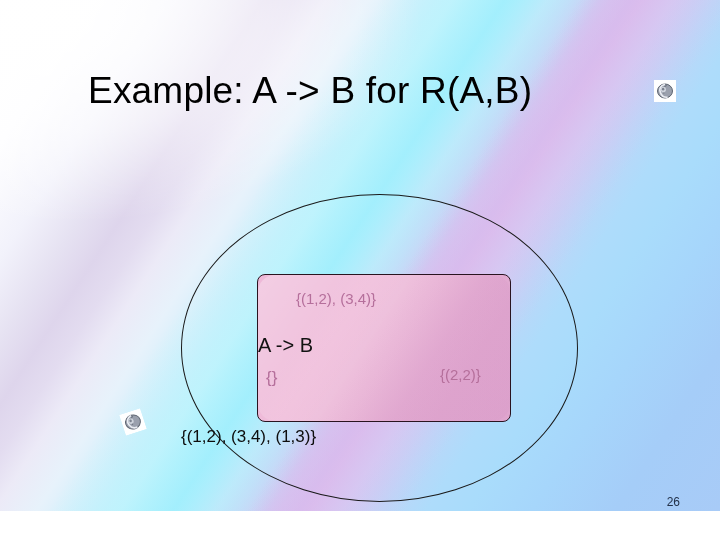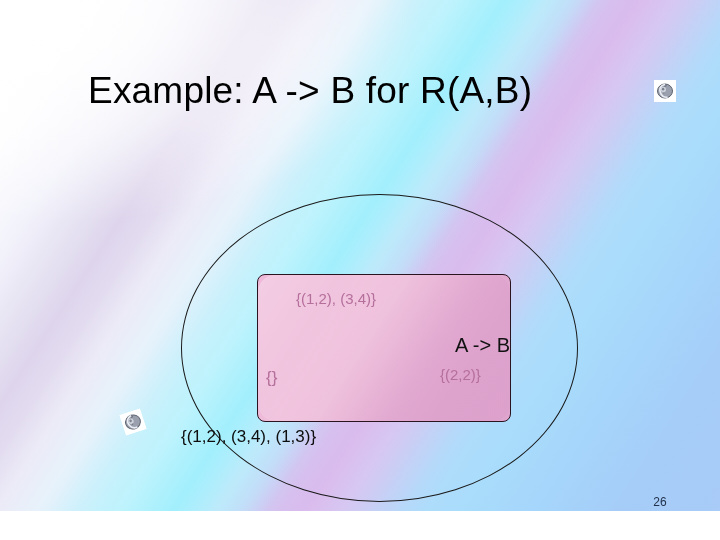--- a/index.html
+++ b/index.html
@@ -155,21 +155,21 @@
     font-size: 15px;
   }
   .lbl-set-top   { left: 38px;  top: 16px; }
   .lbl-empty     { left: 8px;   top: 94px; font-size: 17px; }
   .lbl-set-right { left: 182px; top: 92px; }
 
   .lbl-center {
     left: 0;
     top: 60px;
     width: 100%;
-    text-align: right;
+    text-align: left;
     color: #121212;
     font-size: 20px;
     white-space: nowrap;
   }
 
   .lbl-bottom {
     position: absolute;
     left: 181px;
     top: 428px;
     width: 397px;
@@ -177,21 +177,21 @@
     font-size: 17px;
     line-height: 1;
   }
 
   
   .page-number {
     position: absolute;
     left: 640px;
     top: 495px;
     width: 40px;
-    text-align: center;
+    text-align: right;
     font-size: 12px;
     color: #23324a;
   }
 </style>
 </head>
 <body>
 
 <div id="slide">
 
   <div class="bg-base"></div>

